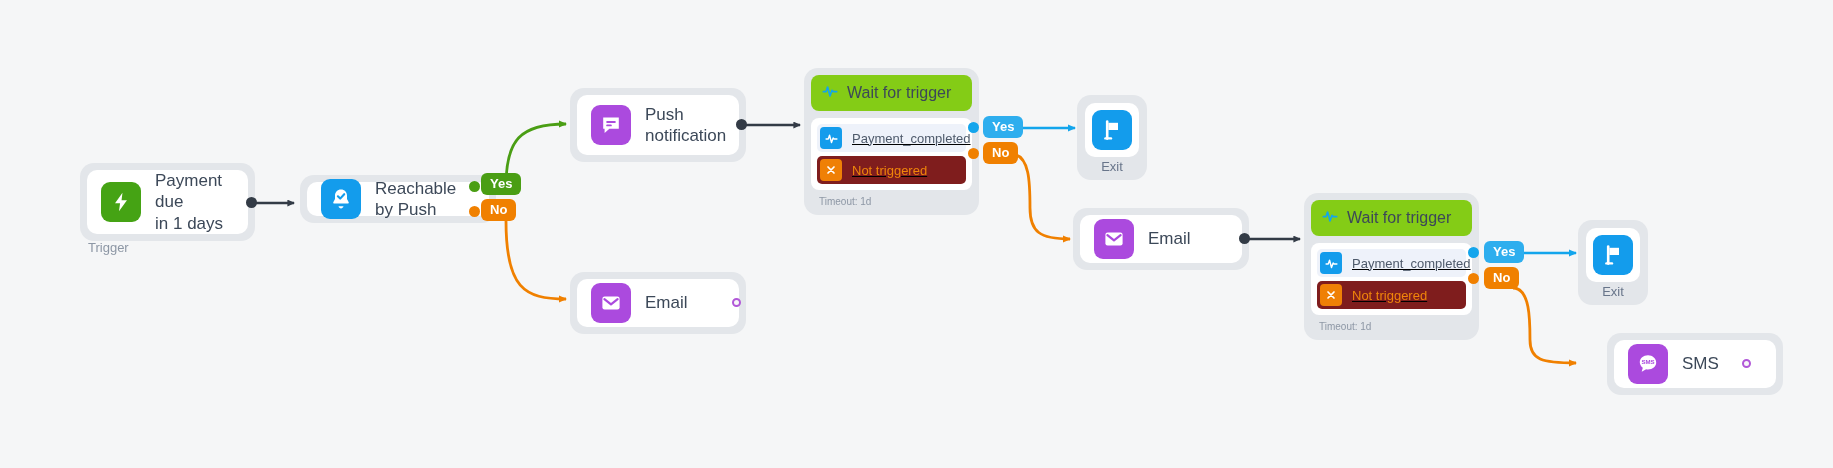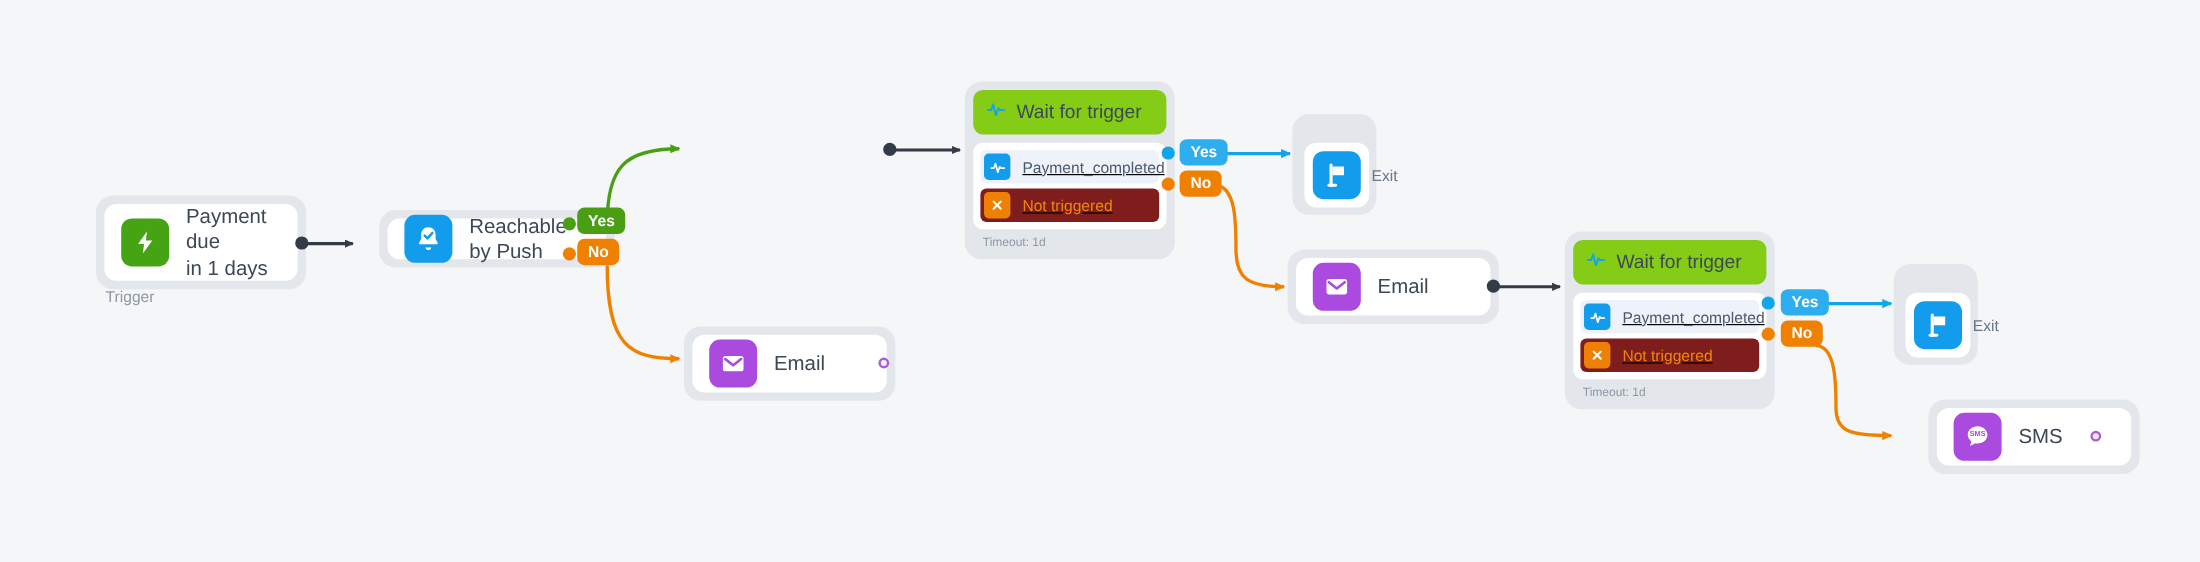--- a/index.html
+++ b/index.html
@@ -131,22 +131,22 @@
     font-size: 10px;
     color: #8d97a5;
     padding: 6px 0 1px 8px;
   }
 
   
   .exit-node {
     position: absolute;
     background: #e3e6ea;
     border-radius: 14px;
-    padding: 24px 10px 6px 10px;
-    display: flex; align-items: center; gap: 2px;
+    padding: 8px 10px 6px 10px;
+    display: flex; flex-direction: column; align-items: center; gap: 2px;
   }
   .exit-plate {
     background: #ffffff;
     border-radius: 10px;
     padding: 7px;
   }
   .exit-label { font-size: 13px; color: #68758a; }
 </style>
 </head>
 <body>
@@ -196,38 +196,51 @@
         </svg>
       </span>
       <span class="node-title">Payment due
 in 1 days</span>
     </div>
   </div>
   <div class="node-sublabel" style="position:absolute; left:80px; top:236px;">Trigger</div>
   <div class="node" style="left:80px; top:163px; width:175px; height:93px; z-index:-1;"></div>
   <div class="dot dark" style="left:246px; top:197px;"></div>
 
-  <div class="node" style="left:316px; top:175px; width:196px; height:48px;">
+  <div class="node" style="left:300px; top:175px; width:196px; height:48px;">
     <div class="node-inner">
       <span class="tile blue">
         <svg width="24" height="24" viewBox="0 0 24 24">
           <path d="M12 2.4c-3.6 0-6 2.6-6 6.1v3.6l-1.7 3.1c-.3.6.1 1.3.8 1.3h13.8c.7 0 1.1-.7.8-1.3L18 12.1V8.5c0-3.5-2.4-6.1-6-6.1z" fill="#ffffff"></path>
           <path d="M9.5 19.2c.4 1.3 1.4 2.2 2.5 2.2s2.1-.9 2.5-2.2z" fill="#ffffff"></path>
           <path d="M8.9 9.3 L11.2 11.6 L15.2 7.2" fill="none" stroke="#139cec" stroke-width="2.1" stroke-linecap="round" stroke-linejoin="round"></path>
         </svg>
       </span>
       <span class="node-title">Reachable
 by Push</span>
     </div>
   </div>
   <div class="dot green" style="left:469px; top:181px;"></div>
   <div class="pill green" style="left:481px; top:173px;">Yes</div>
   <div class="dot orange" style="left:469px; top:206px;"></div>
   <div class="pill orange" style="left:481px; top:199px;">No</div>
 
+  <div class="node" style="left:570px; top:88px; width:176px; height:74px;">
+    <div class="node-inner">
+      <span class="tile purple">
+        <svg width="24" height="24" viewBox="0 0 24 24">
+          <path d="M4.2 4.6h15.6v11.2H10.4L5.6 20v-4.2H4.2z" fill="#ffffff"></path>
+          <rect x="7.2" y="8.0" width="9.6" height="1.9" rx=".9" fill="#ab4ade"></rect>
+          <rect x="7.2" y="11.4" width="5.6" height="1.9" rx=".9" fill="#ab4ade"></rect>
+        </svg>
+      </span>
+      <span class="node-title">Push
+notification</span>
+    </div>
+  </div>
   <div class="dot dark" style="left:736px; top:119px;"></div>
 
   <div class="node" style="left:570px; top:272px; width:176px; height:62px;">
     <div class="node-inner">
       <span class="tile purple">
         <svg width="24" height="24" viewBox="0 0 24 24">
           <rect x="3.4" y="5.6" width="17.2" height="12.8" rx="2.2" fill="#ffffff"></rect>
           <path d="M5.4 8.2 L12 13.4 L18.6 8.2" fill="none" stroke="#ab4ade" stroke-width="2.2" stroke-linecap="round" stroke-linejoin="round"></path>
         </svg>
       </span>

